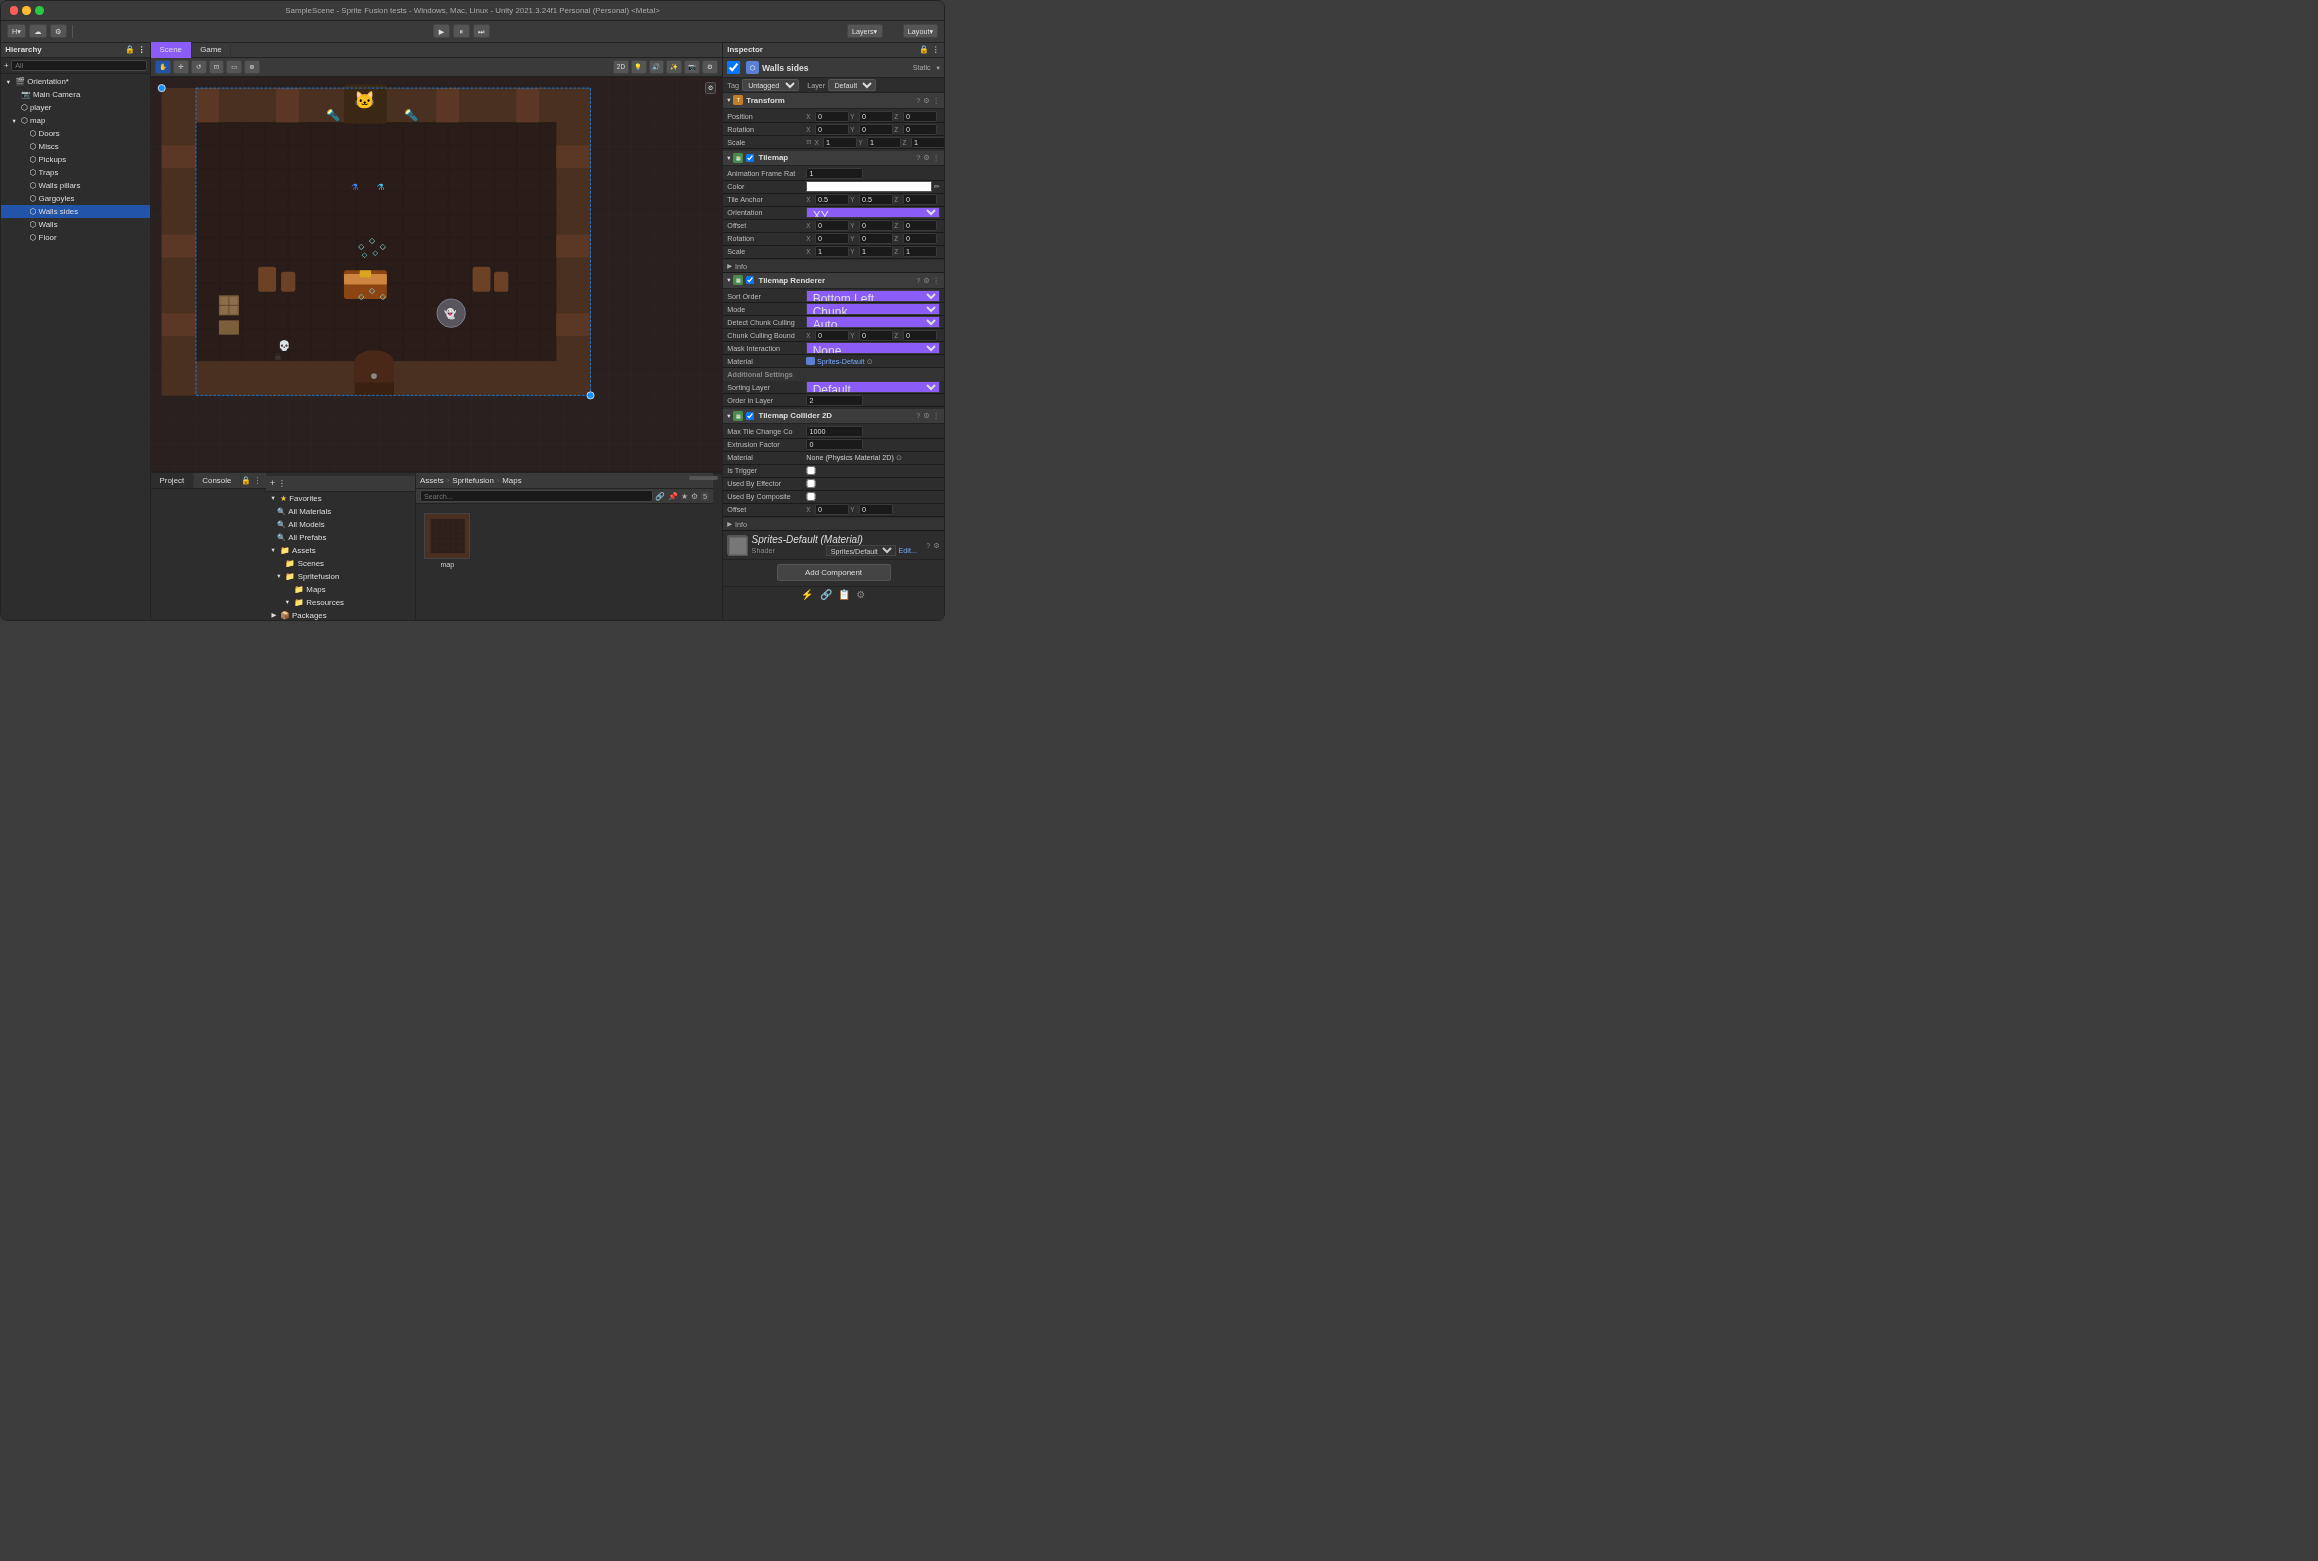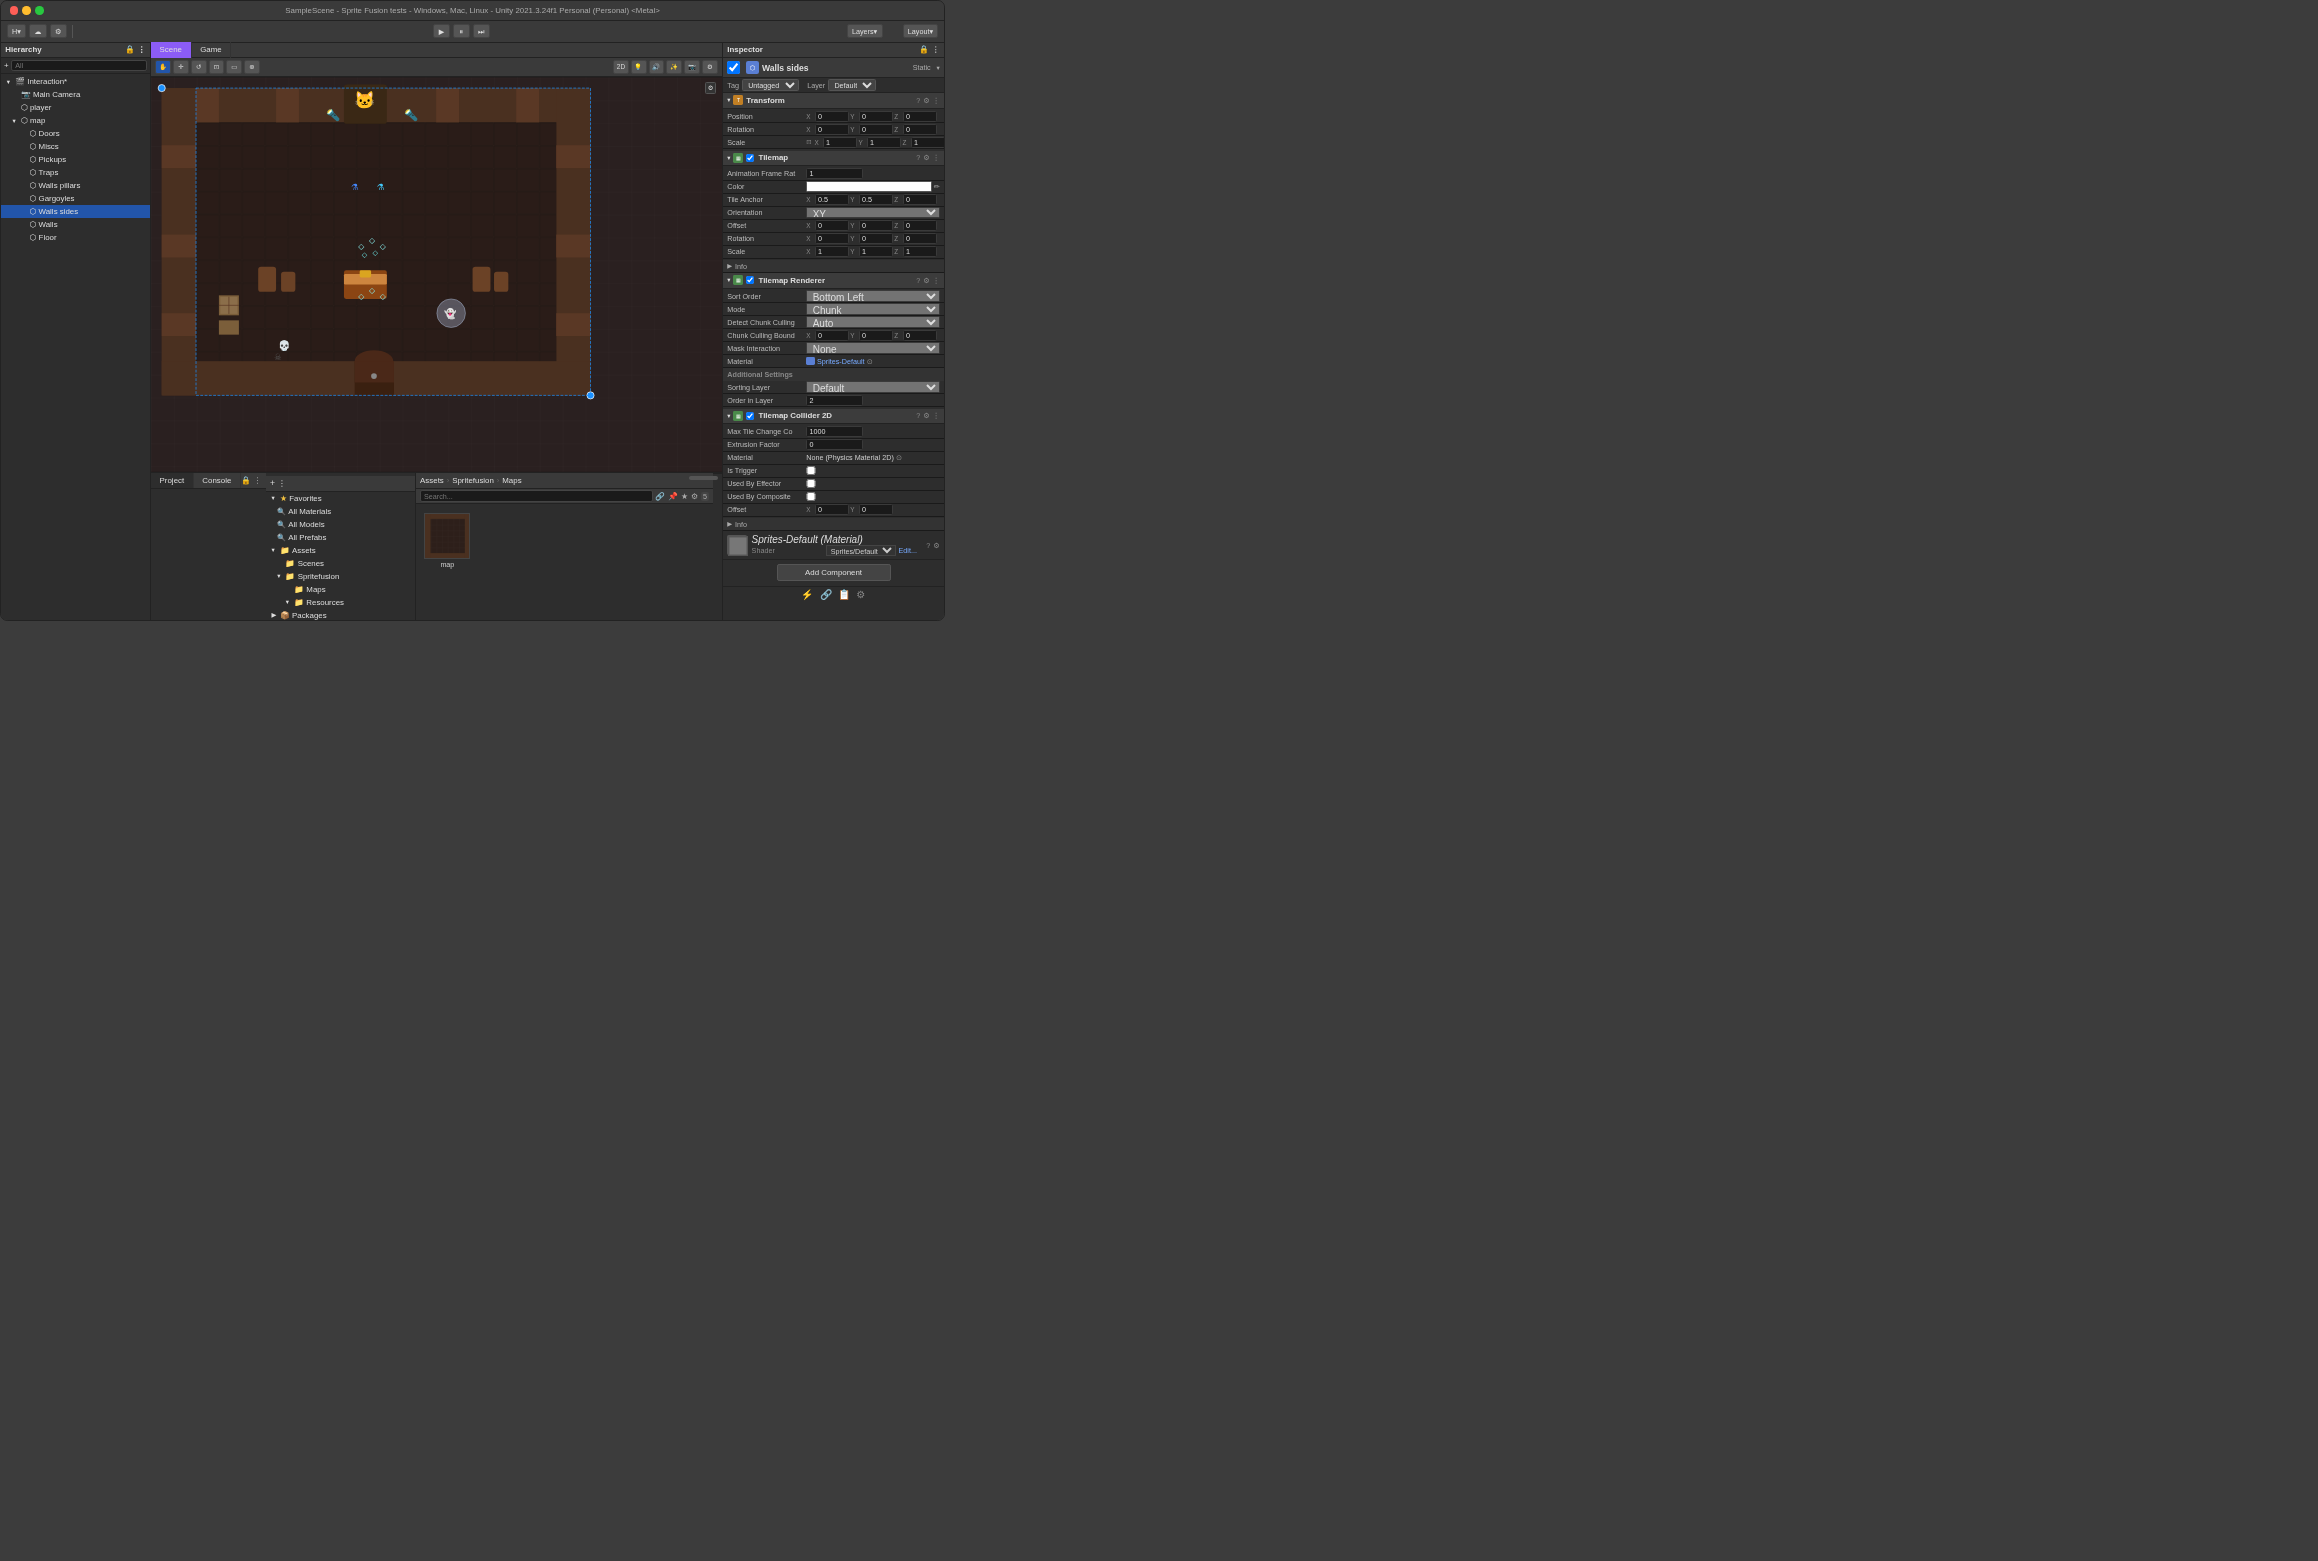--- a/index.html
+++ b/index.html
@@ -416,24 +416,24 @@
     .xyz-label { font-size: 6.4px; color: #888; width: 7.2px; }
     .color-swatch {
       flex: 1;
       height: 10.7px;
       background: white;
       border: 0.7px solid #555;
       border-radius: 1.4px;
     }
     .prop-select {
       flex: 1;
-      background: #737373;
+      background: #8b5cf6;
       border: 0.7px solid #3a3a3a;
       color: #ddd;
-      font-size: 10px;
+      font-size: 12px;
       height: 11.4px;
       border-radius: 1.4px;
       padding: 0 1.4px;
     }
     .prop-checkbox {
       width: 9.3px; height: 9.3px;
     }
     .prop-material {
       display: flex;
       align-items: center;
@@ -555,21 +555,21 @@
     </div>
     <div class="panel-toolbar">
       <span>+</span>
       <input type="text" class="search-box" placeholder="All" style="">
     </div>
     <div class="hierarchy-tree">
 
       <div class="tree-item tree-indent-0">
         <span class="arrow">▾</span>
         <span style="font-size:7.9px;margin-right:2.1px;">🎬</span>
-        <span>Interaction*</span>
+        <span>Orientation*</span>
       </div>
       <div class="tree-item tree-indent-1">
         <span class="arrow"> </span>
         <span style="font-size:7.9px;margin-right:2.1px;">📷</span>
         <span>Main Camera</span>
       </div>
       <div class="tree-item tree-indent-1">
         <span class="arrow"> </span>
         <span style="font-size:7.9px;margin-right:2.1px;">⬡</span>
         <span>player</span>

